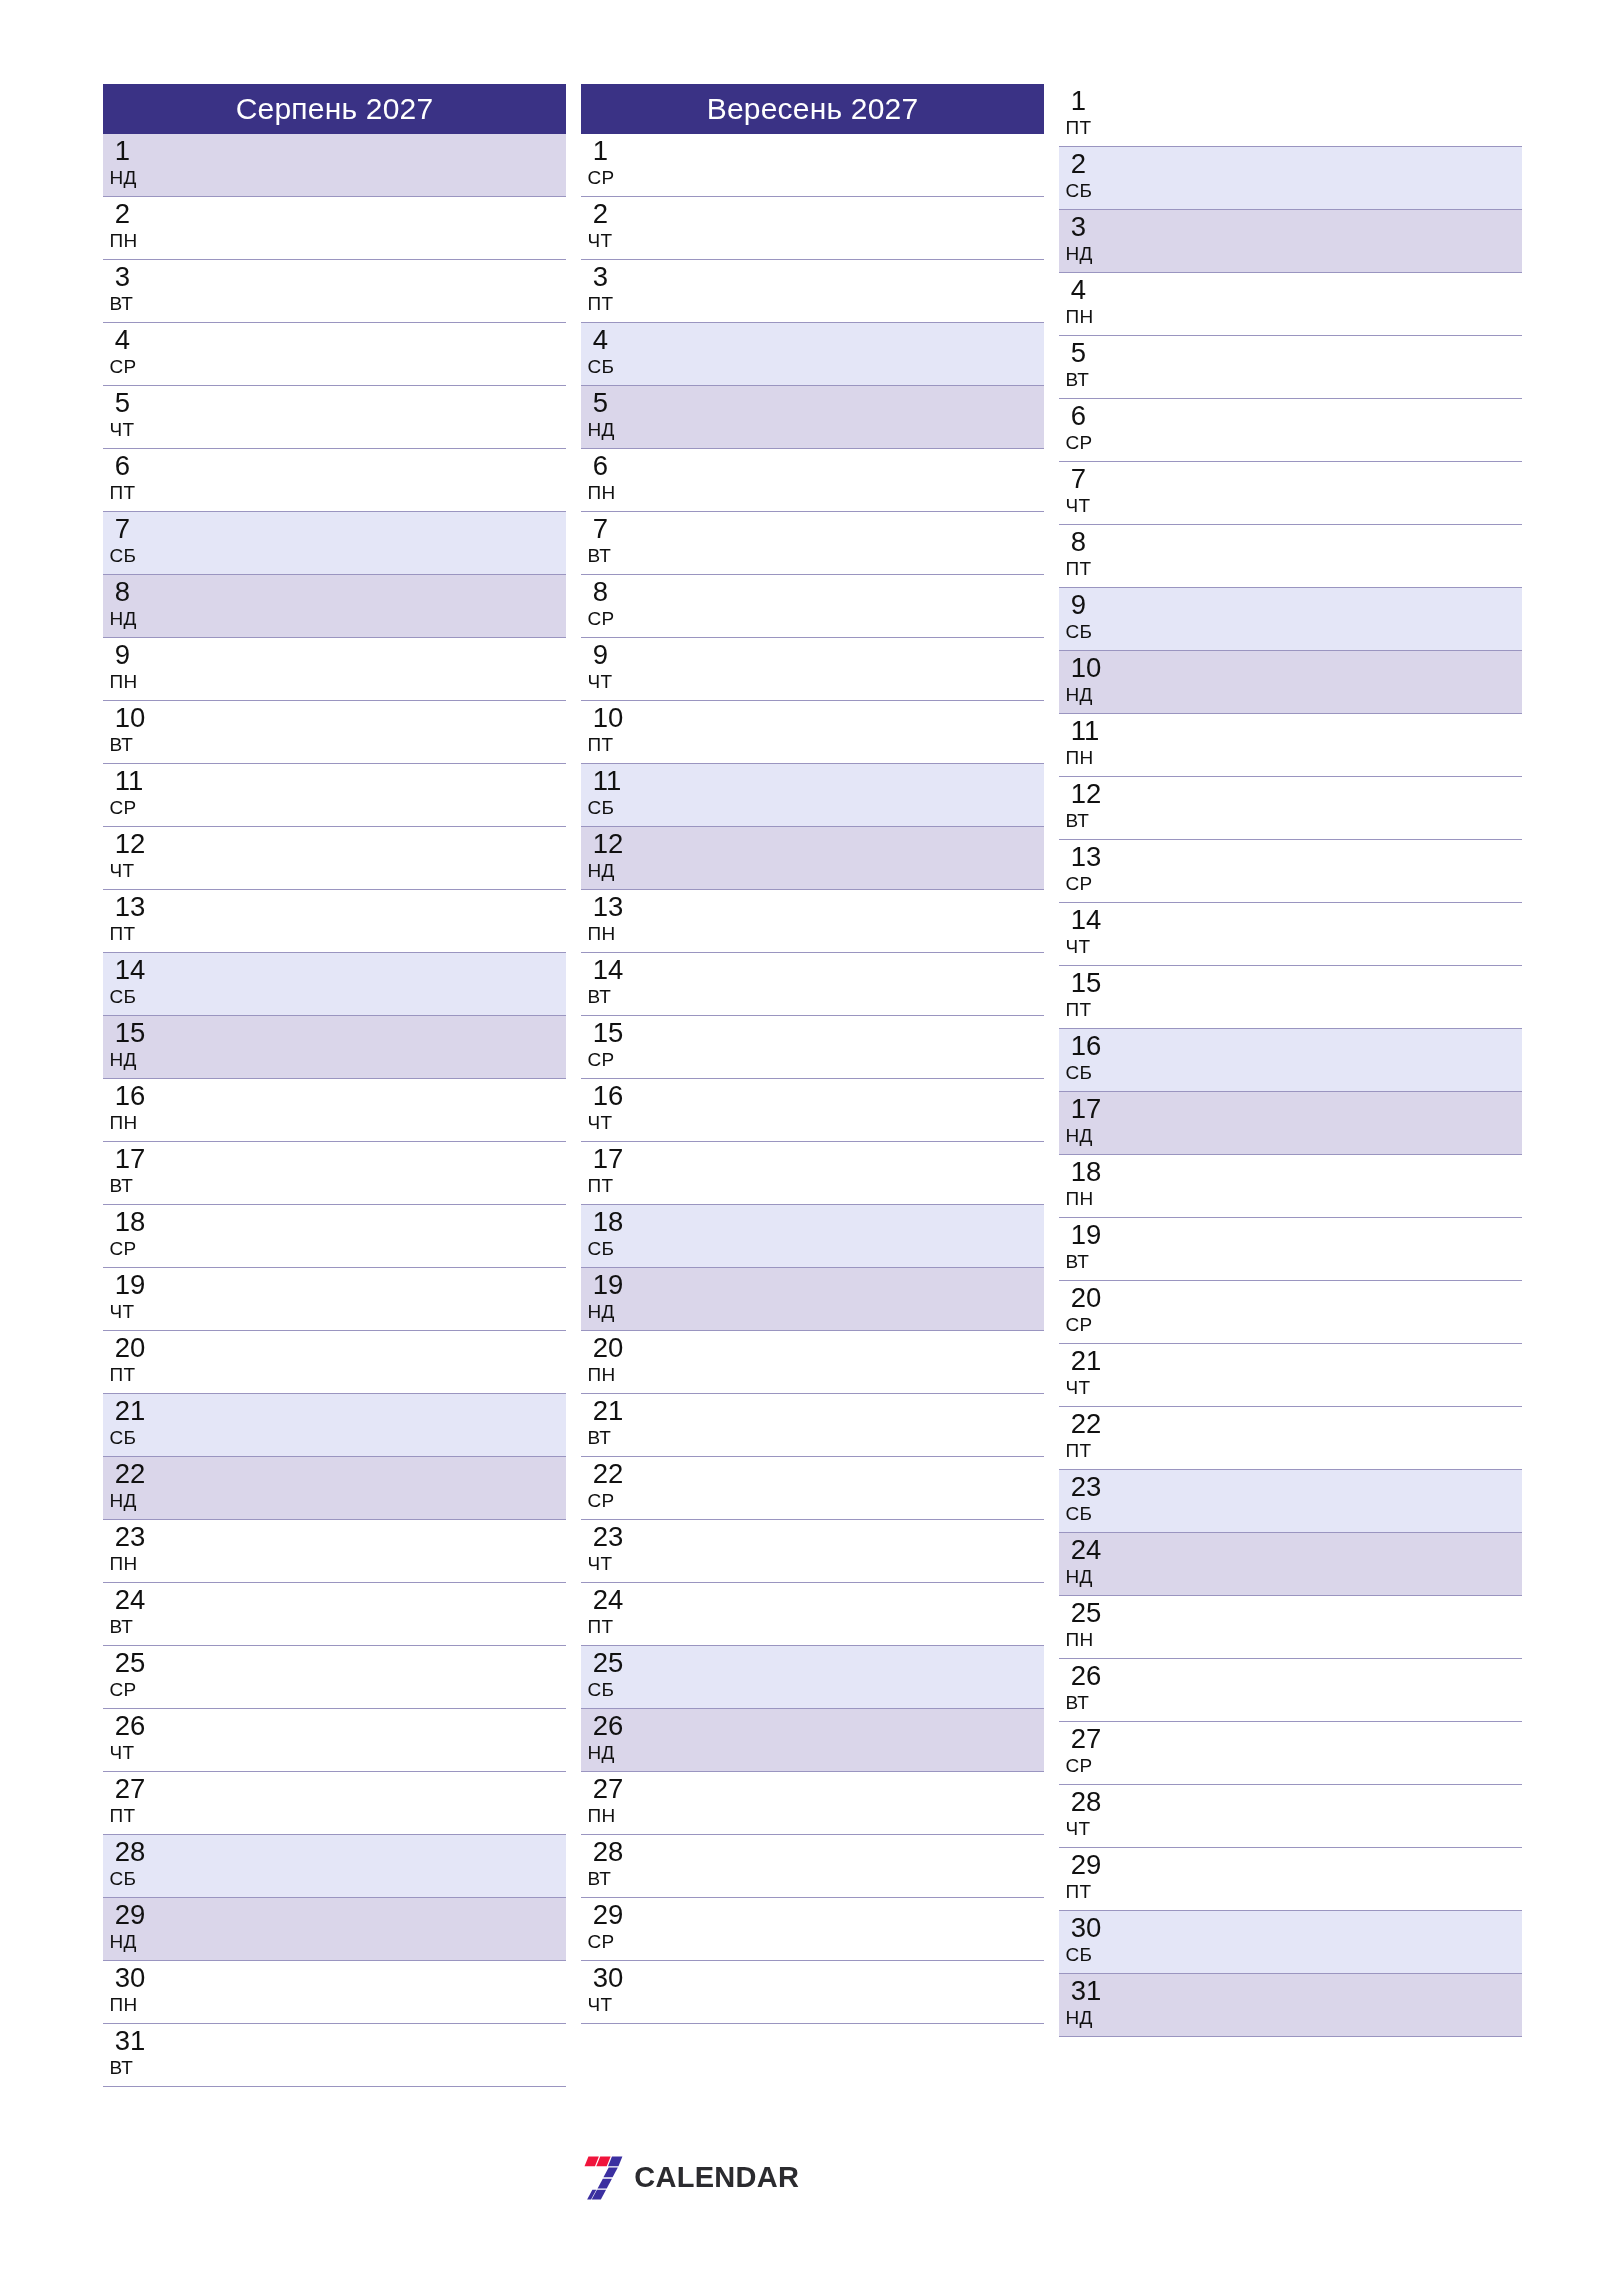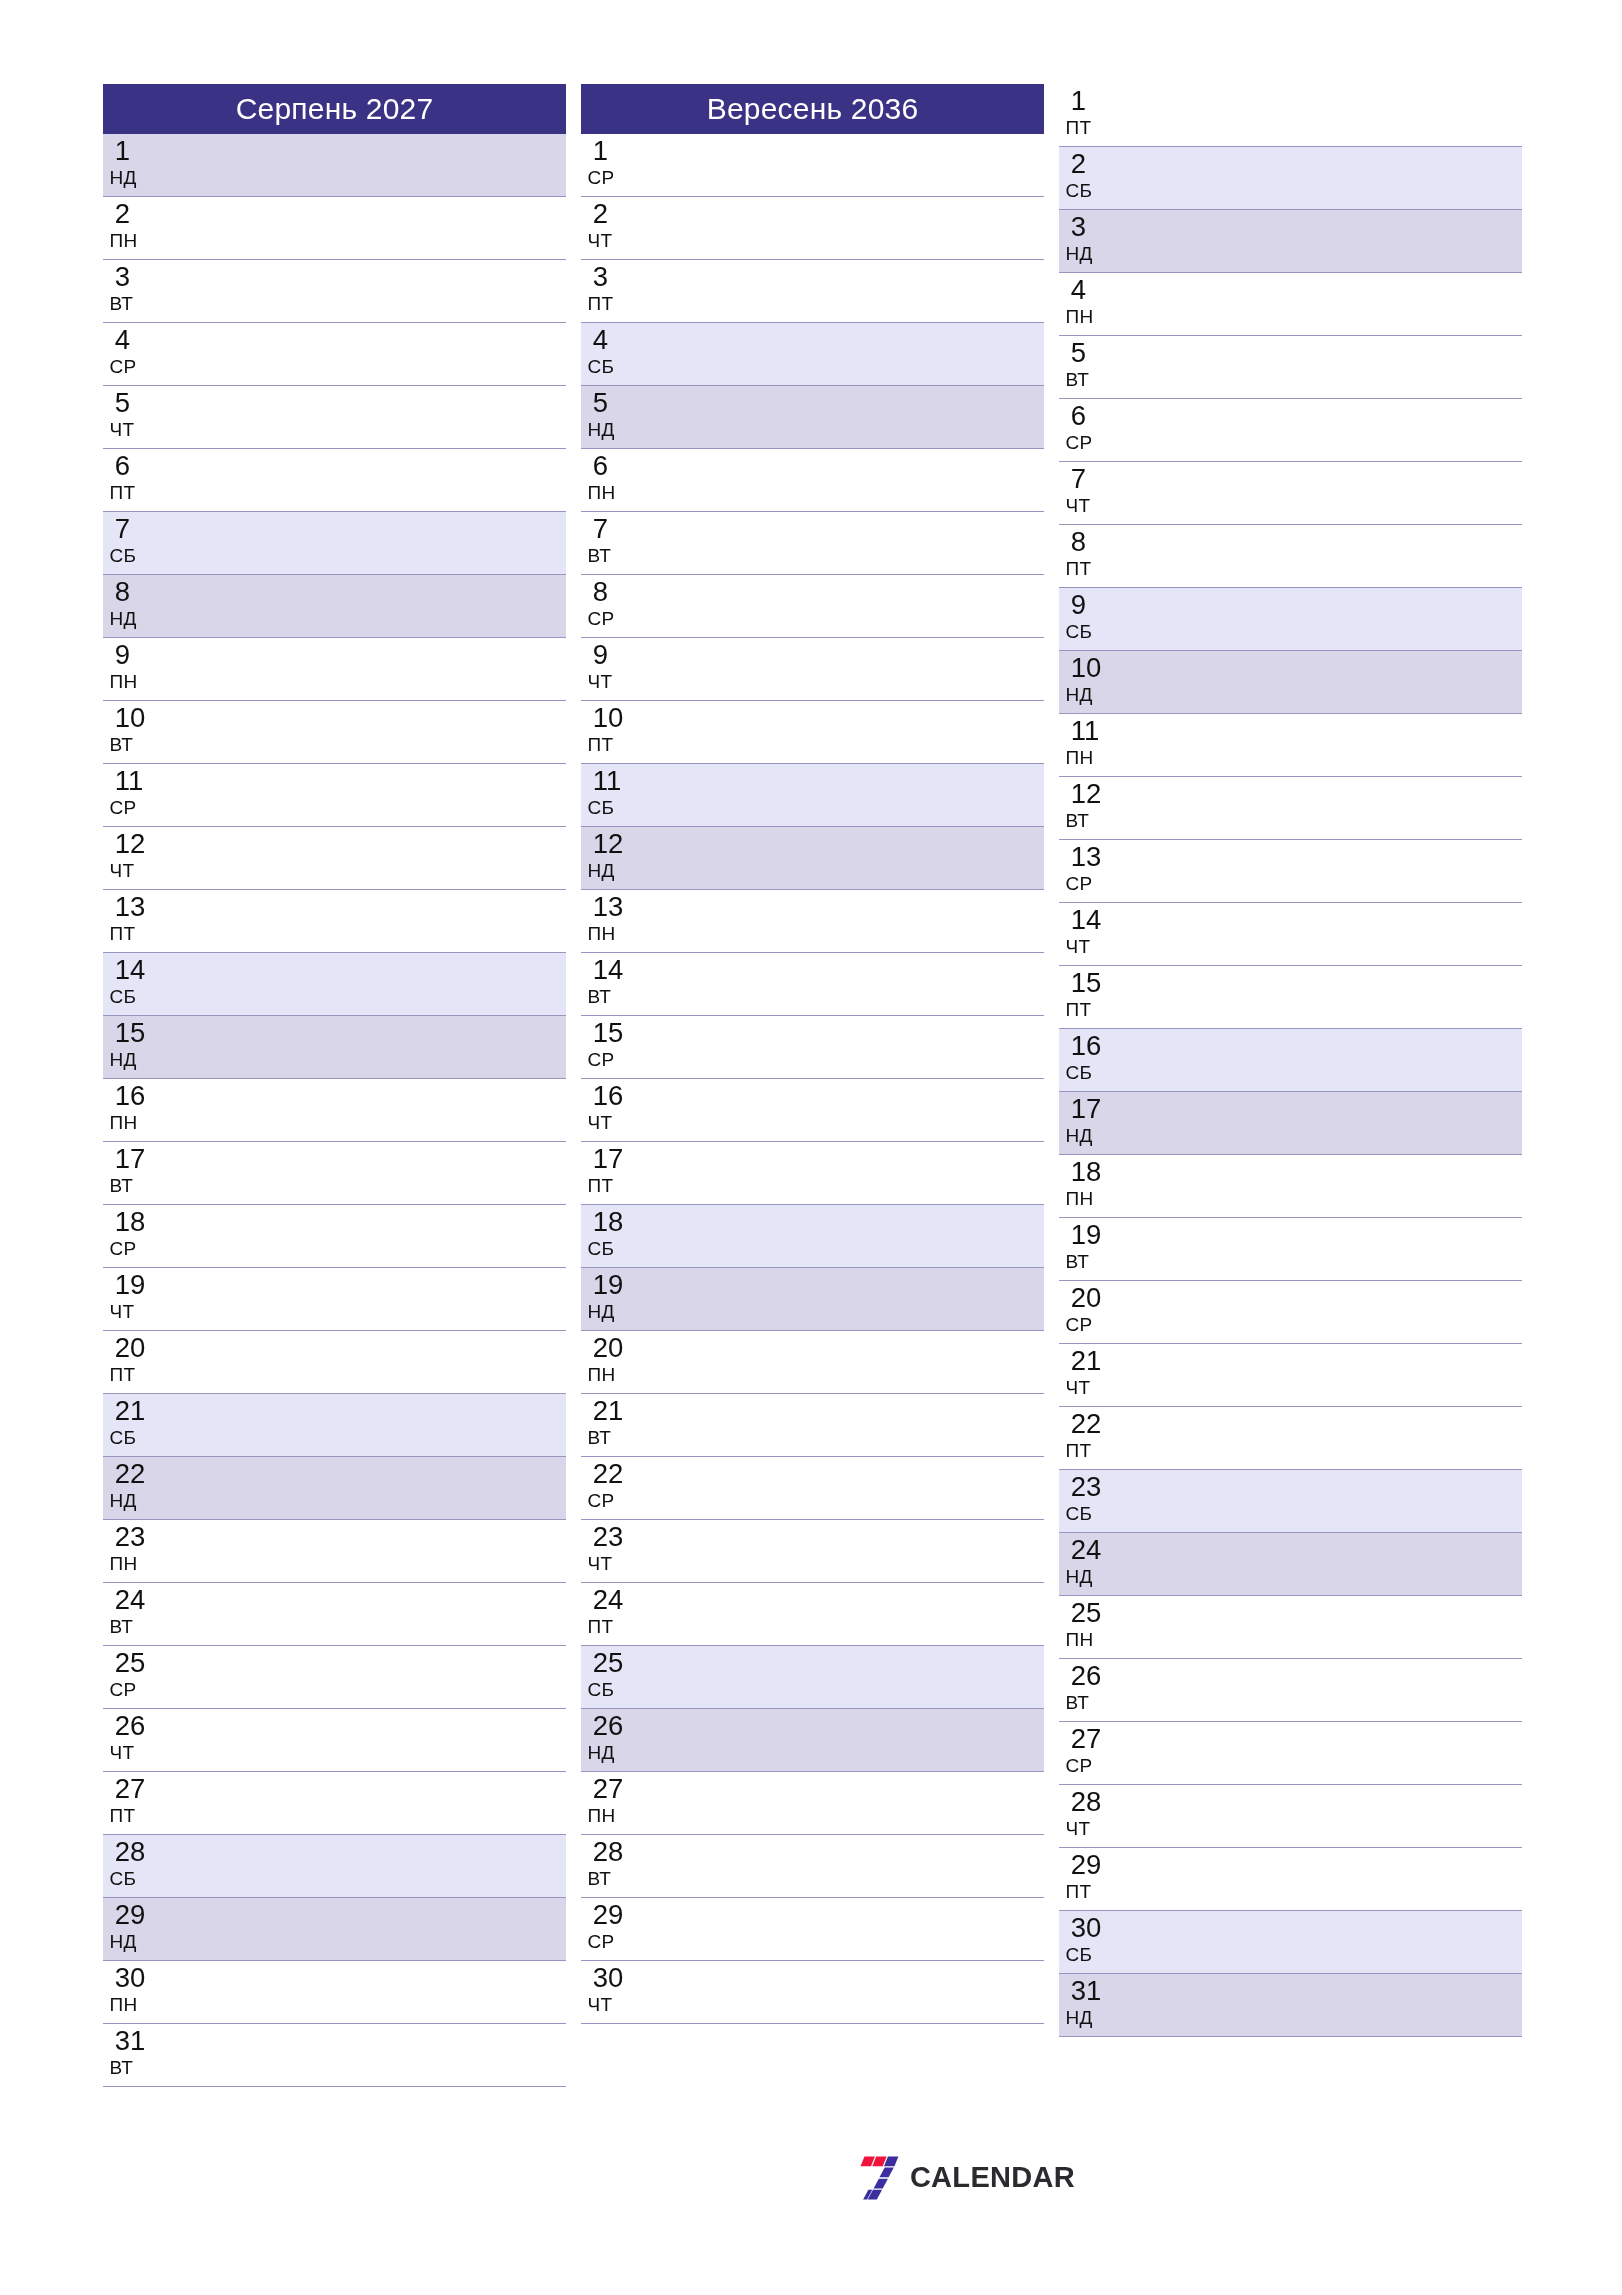--- a/index.html
+++ b/index.html
@@ -88,27 +88,27 @@
     font-size: 19px;
     color: #111111;
     line-height: 1.05;
     letter-spacing: 0.3px;
     font-weight: normal;
   }
 
   
   #footer {
     position: absolute;
-    left: 612px;
+    left: 578px;
     top: 2148px;
     width: 463px;
     height: 59px;
     display: flex;
     align-items: center;
-    justify-content: flex-end;
+    justify-content: flex-start;
   }
 
   #logo {
     display: flex;
     align-items: center;
     gap: 9.2px;
   }
 
   .logo-mark {
     width: 47px;
@@ -253,21 +253,21 @@
             <div class="day-num">30</div>
             <div class="day-wd">ПН</div>
           </div>
           <div class="day-row">
             <div class="day-num">31</div>
             <div class="day-wd">ВТ</div>
           </div>
         </div>
       </div>
       <div class="month-col">
-        <div class="month-header">Вересень 2036</div>
+        <div class="month-header">Вересень 2027</div>
         <div class="days">
           <div class="day-row">
             <div class="day-num">1</div>
             <div class="day-wd">СР</div>
           </div>
           <div class="day-row">
             <div class="day-num">2</div>
             <div class="day-wd">ЧТ</div>
           </div>
           <div class="day-row">

